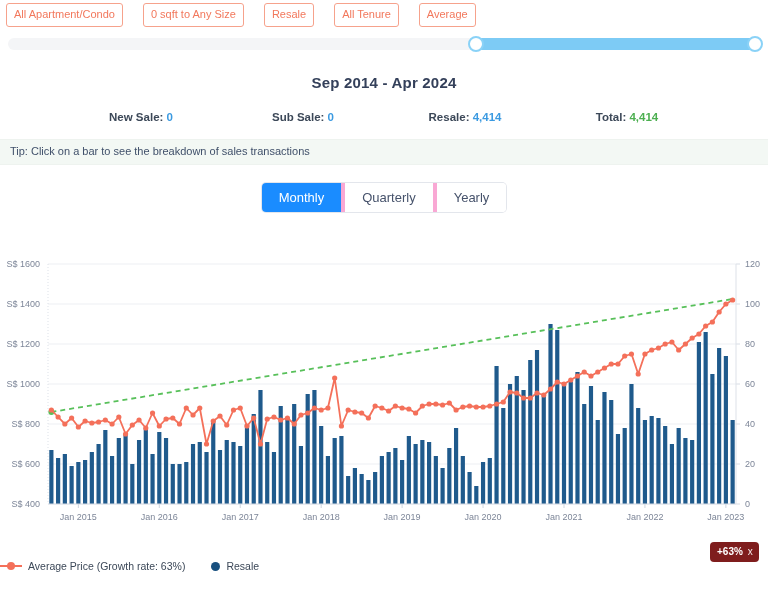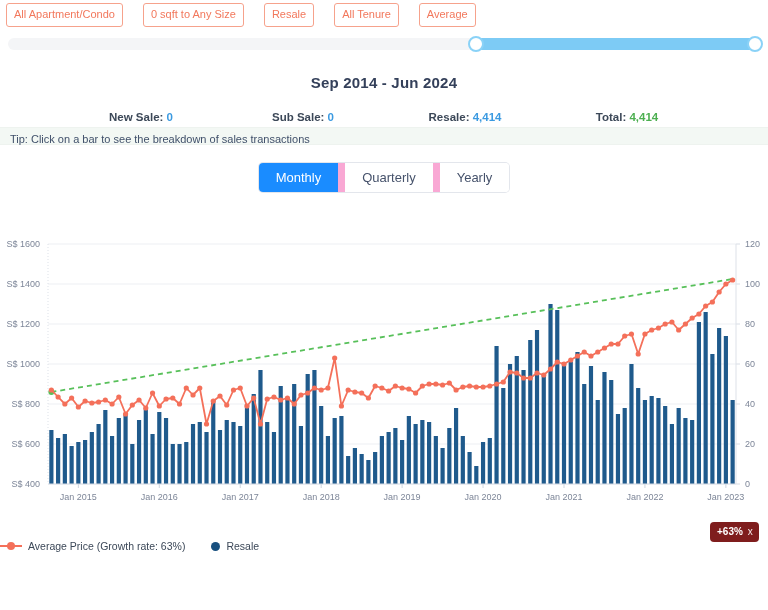--- a/index.html
+++ b/index.html
@@ -83,49 +83,49 @@
     align-items: center;
   }
   .stat { flex: 1; text-align: center; white-space: nowrap; }
   .stat .lbl { font-weight: bold; color: #3c4858; }
   .stat .val { font-weight: bold; }
   .val.blue  { color: #3b9ae1; }
   .val.green { color: #4caf50; }
 
   
   .tip-bar {
-    margin-top: 4px;
+    margin-top: 16px;
     background: #f3f8f4;
     border-top: 1px solid #eef3ef;
     border-bottom: 1px solid #eef3ef;
     font-size: 11px;
     color: #40506a;
     padding: 5px 10px;
-    height: 18px;
+    height: 26px;
     line-height: 12px;
   }
 
   
   .seg-wrap {
     display: flex;
     justify-content: center;
     margin-top: 18px;
   }
   .seg {
     display: flex;
     border-radius: 4px;
     overflow: hidden;
     box-shadow: 0 0 0 1px #e3e6ec;
   }
   .seg button {
     font-family: inherit;
     font-size: 13px;
     padding: 7px 17px;
     border: none;
-    border-right: 7px solid #f9a8d4;
+    border-right: 4px solid #f9a8d4;
     background: #ffffff;
     color: #46526b;
     cursor: pointer;
   }
   .seg button:last-child { border-right: none; }
   .seg button.active {
     background: #1a8cff;
     color: #ffffff;
   }
 
@@ -200,21 +200,21 @@
 </div>
 
 <div class="slider-wrap">
   <div class="slider-track">
     <div class="slider-fill"></div>
     <div class="slider-handle left"></div>
     <div class="slider-handle right"></div>
   </div>
 </div>
 
-<div class="chart-title">Sep 2014 - Jun 2024</div>
+<div class="chart-title">Sep 2014 - Apr 2024</div>
 
 <div class="stats-row">
   <div class="stat">
     <span class="lbl">New Sale:</span>
     <span class="val blue">0</span>
   </div>
   <div class="stat">
     <span class="lbl">Sub Sale:</span>
     <span class="val blue">0</span>
   </div>

